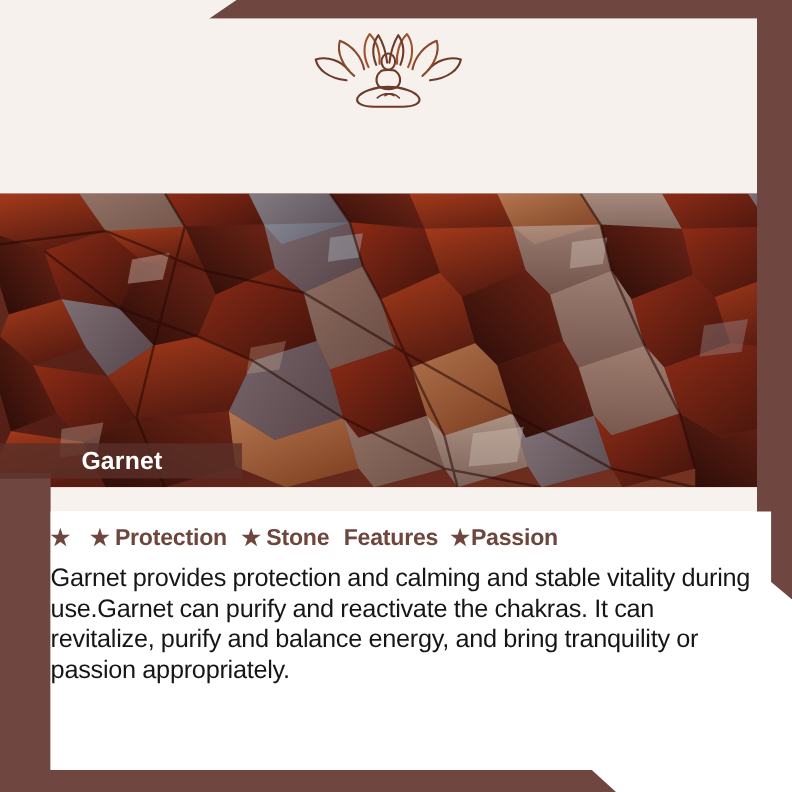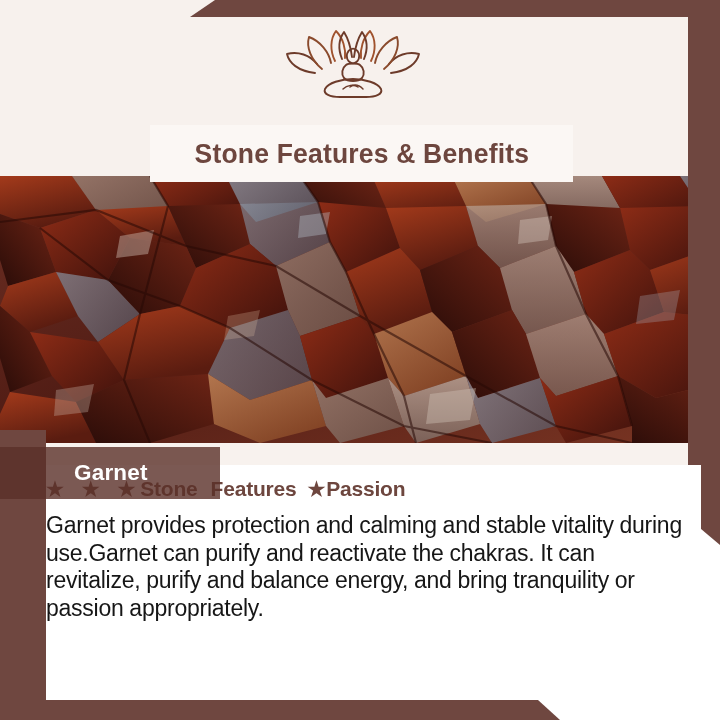--- a/index.html
+++ b/index.html
@@ -109,26 +109,25 @@
     width: 720px; height: 267px;
     overflow: hidden;
     background: #5a2a20;
   }
   .photo svg { display:block; width:720px; height:267px; }
 
   
   .stone-label {
     position: absolute;
     left: 0; top: 403px;
-    width: 220px; height: 52px;
+    width: 220px; height: 32px;
     background: rgba(90,47,40,0.80);
     display: flex;
     align-items: center;
     z-index: 7;
-    margin-top: 44px;
   }
   .stone-label-text {
     margin-left: 74px;
     color: #ffffff;
     font-size: 22.5px;
     font-weight: 700;
     letter-spacing: 0.2px;
   }
 
   
@@ -342,32 +341,30 @@
     <span class="stone-label-text">Garnet</span>
   </div>
 
   <div class="cream-strip"></div>
 
   <div class="top-banner"></div>
   <div class="right-column"></div>
   <div class="left-column"></div>
   <div class="bottom-banner"></div>
 
-  <div class="title-card">
-    <span class="title-text">Stone Features &amp; Benefits</span>
-  </div>
 
   <div class="content">
 
     <div class="benefits">
       <span class="benefit">
         <span class="star">★</span>
       </span>
       <span class="benefit">
         <span class="star">★</span>
+        <span>Protection</span>
       </span>
       <span class="benefit">
         <span class="star">★</span>
         <span>Stone</span>
       </span>
       <span class="benefit no-star">
 
         <span>Features</span>
       </span>
       <span class="benefit tight">

